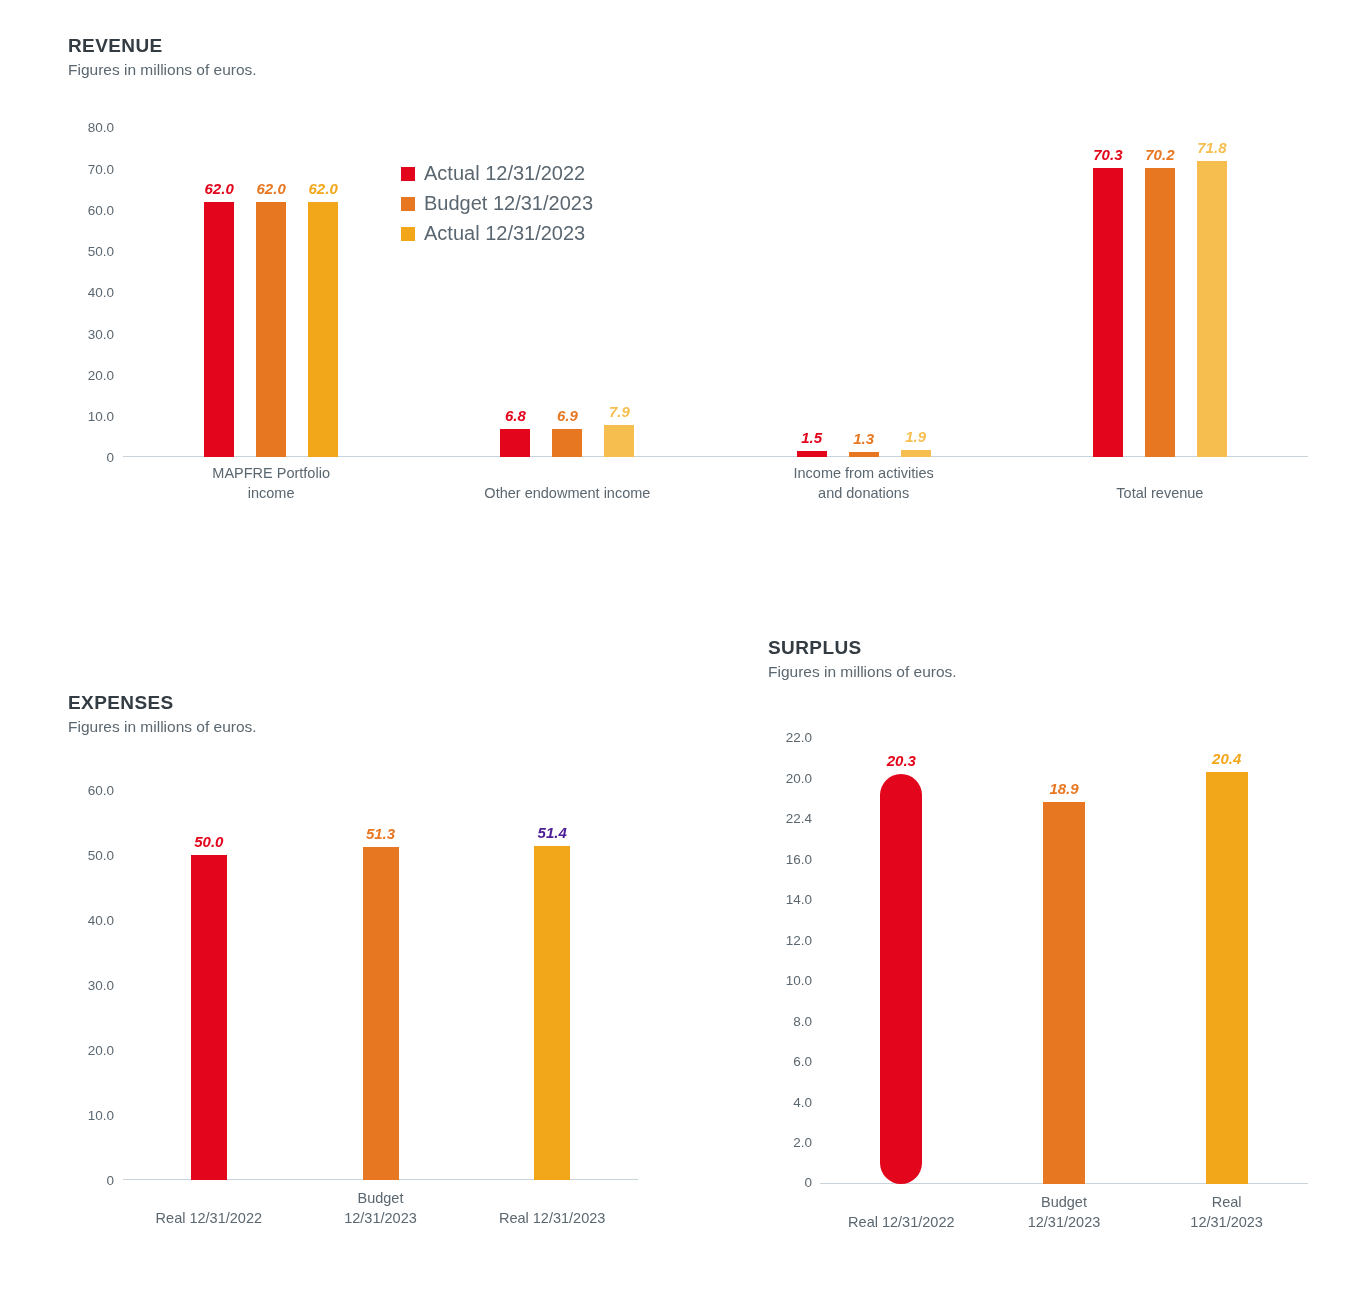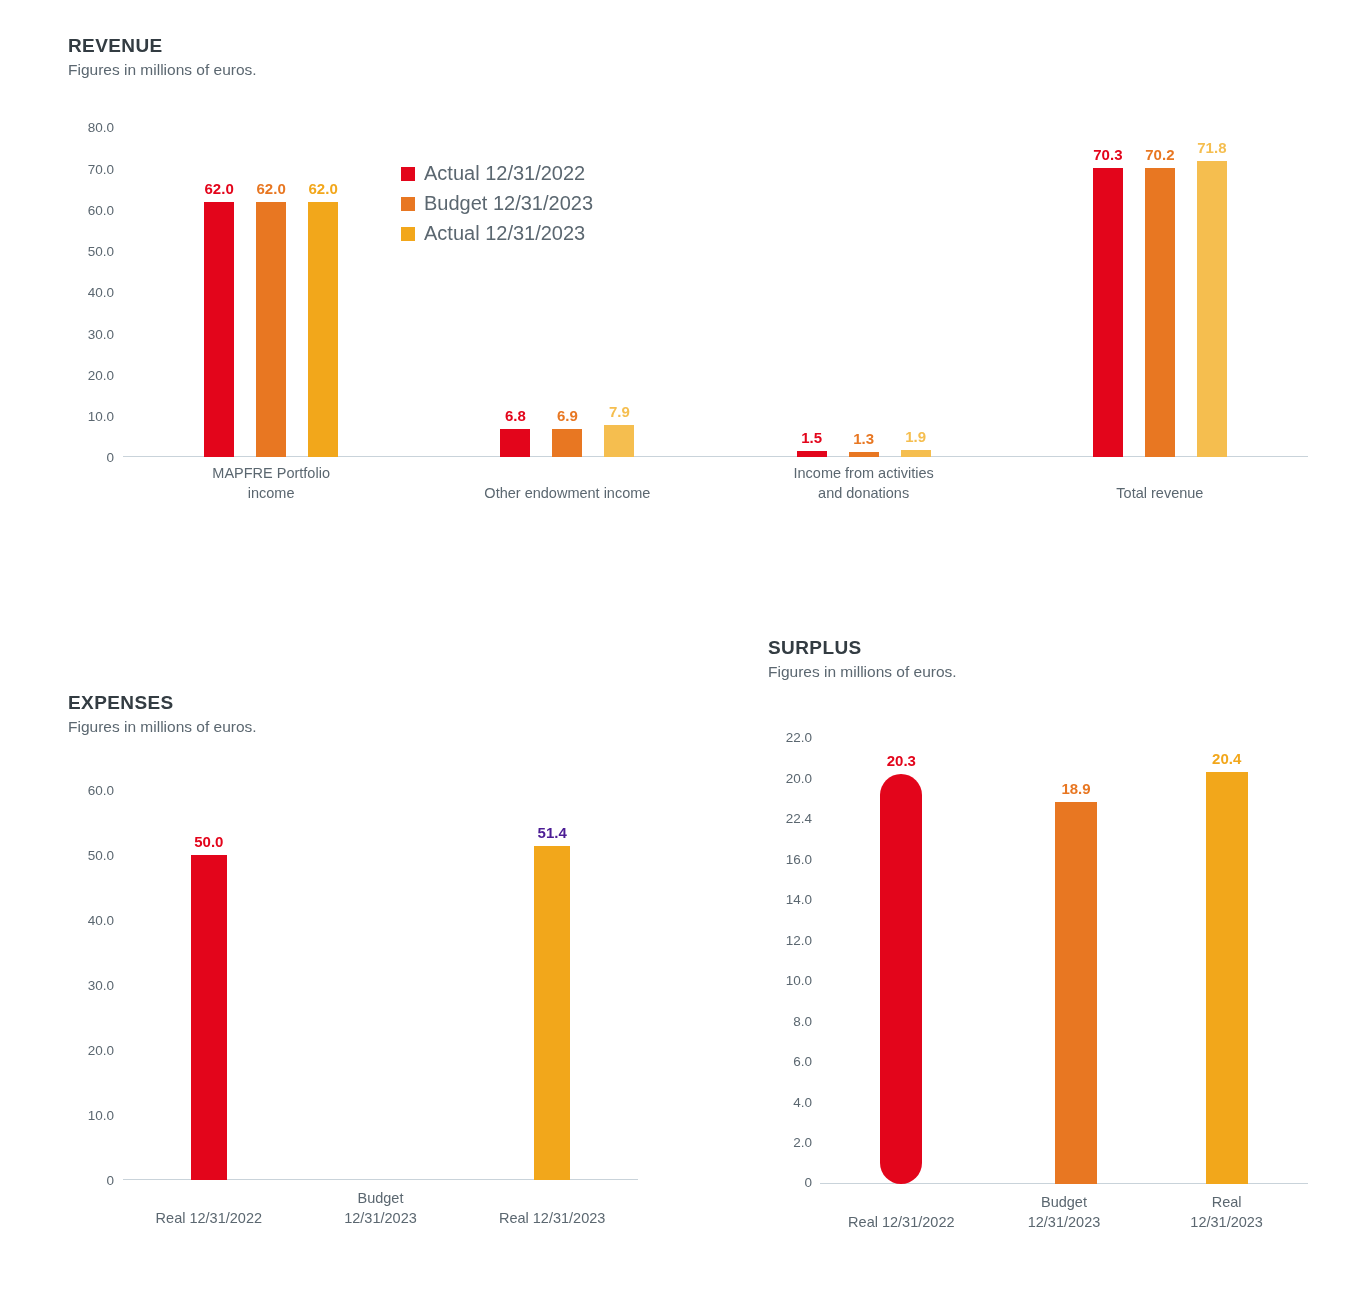--- a/index.html
+++ b/index.html
@@ -69,20 +69,21 @@
   }
   .bar-value {
     position: absolute;
     bottom: 100%;
     left: 50%;
     transform: translateX(-50%);
     margin-bottom: 5px;
     font-size: 15px;
     font-weight: bold;
     white-space: nowrap;
+    font-style: italic;
   }
   .cat-label {
     position: absolute;
     text-align: center;
     font-size: 14.5px;
     color: #5b6770;
     line-height: 1.35;
   }
 
   
@@ -210,20 +211,23 @@
         <div class="y-tick" style="top: 65px;">50.0</div>
         <div class="y-tick" style="top: 0px;">60.0</div>
       </div>
     <div class="axis-line" id="expenses-axisline" style="left:55px; right:0; bottom:25px;"></div>
     <div class="bars-layer" id="expenses-bars">
         <div class="bar" style="left: 122.833px; width: 36px; height: 325px; bottom: 25px; background: rgb(227, 5, 27);">
           <span class="bar-value" style="color: rgb(227, 5, 27);">50.0</span>
         </div>
         <div class="cat-label" style="left: 45px; width: 191.667px; bottom: -23px;">
           <div>Real 12/31/2022</div>
+        </div>
+        <div class="bar" style="left: 294.5px; width: 36px; height: 333.45px; bottom: 25px; background: rgb(232, 119, 34);">
+          <span class="bar-value" style="color: rgb(232, 119, 34);">51.3</span>
         </div>
         <div class="cat-label" style="left: 216.667px; width: 191.667px; bottom: -23px;">
           <div>Budget</div>
           <div>12/31/2023</div>
         </div>
         <div class="bar" style="left: 466.167px; width: 36px; height: 334.1px; bottom: 25px; background: rgb(242, 167, 27);">
           <span class="bar-value" style="color: #4c1d95;">51.4</span>
         </div>
         <div class="cat-label" style="left: 388.333px; width: 191.667px; bottom: -23px;">
           <div>Real 12/31/2023</div>
@@ -252,21 +256,21 @@
         <div class="y-tick" style="top: 0px;">22.0</div>
       </div>
     <div class="axis-line" id="surplus-axisline" style="left:52px; right:0; bottom:25px;"></div>
     <div class="bars-layer" id="surplus-bars">
         <div class="bar" style="left: 112.333px; width: 42px; height: 410.614px; bottom: 25px; background: rgb(227, 5, 27); border-radius: 21px;">
           <span class="bar-value" style="color: rgb(227, 5, 27);">20.3</span>
         </div>
         <div class="cat-label" style="left: 42px; width: 182.667px; bottom: -23px;">
           <div>Real 12/31/2022</div>
         </div>
-        <div class="bar" style="left: 287px; width: 42px; height: 382.295px; bottom: 25px; background: rgb(232, 119, 34);">
+        <div class="bar" style="left: 275px; width: 42px; height: 382.295px; bottom: 25px; background: rgb(232, 119, 34);">
           <span class="bar-value" style="color: rgb(232, 119, 34);">18.9</span>
         </div>
         <div class="cat-label" style="left: 204.667px; width: 182.667px; bottom: -23px;">
           <div>Budget</div>
           <div>12/31/2023</div>
         </div>
         <div class="bar" style="left: 437.667px; width: 42px; height: 412.636px; bottom: 25px; background: rgb(242, 167, 27);">
           <span class="bar-value" style="color: rgb(242, 167, 27);">20.4</span>
         </div>
         <div class="cat-label" style="left: 367.333px; width: 182.667px; bottom: -23px;">

